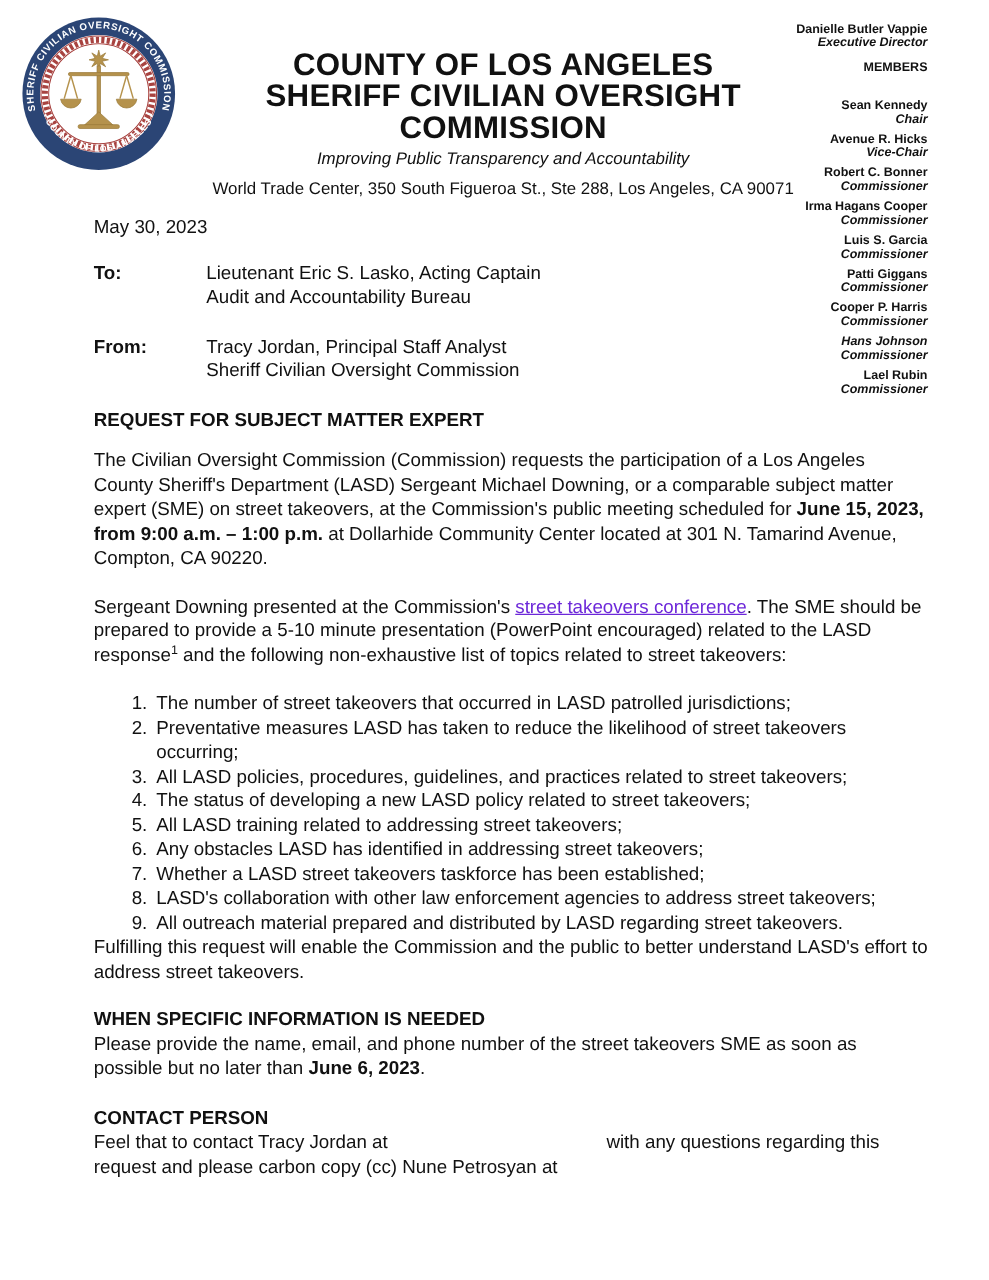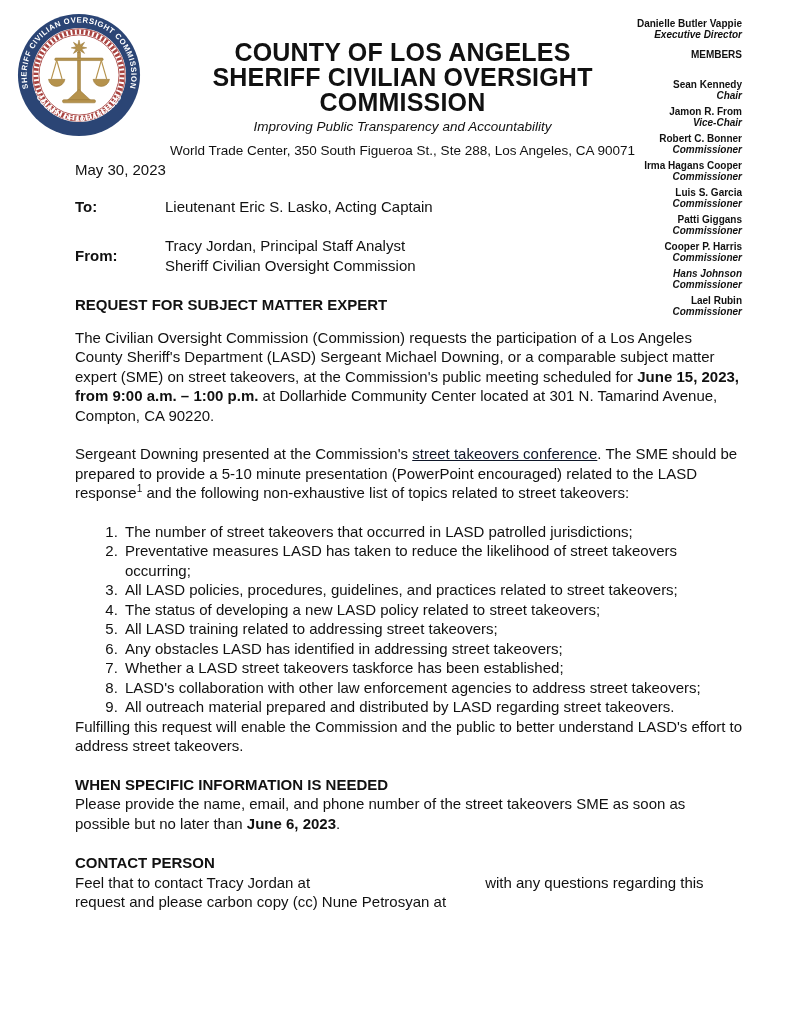--- a/index.html
+++ b/index.html
@@ -44,42 +44,42 @@
     font-weight: bold;
     line-height: 11px;
   }
   .off-block { margin-bottom: 5px; }
   .off-title { font-style: italic; }
   .off-name.italic-name { font-style: italic; }
   .members-label { margin: 9px 0 19px; }
 
   
   .letter {
-    margin: 2px 48px 0 75px;
+    margin: 14px 48px 0 75px;
     width: 668px;
     font-size: 15px;
     line-height: 19.5px;
   }
   .date { margin-bottom: 17px; }
   .addr-row { display: flex; }
   .addr-label { width: 90px; font-weight: bold; flex: 0 0 90px; }
   .addr-lines div { line-height: 19.5px; }
   .to-block { margin-bottom: 20px; }
-  .from-block { margin-bottom: 4px; align-items: center; }
+  .from-block { margin-bottom: 4px; }
 
   .doc-heading { font-weight: bold; }
   .subject-heading { margin-top: 20px; margin-bottom: 13px; }
   .reason-heading { margin-top: 13px; }
   .when-heading { margin-top: 19px; }
   .contact-heading { margin-top: 20px; }
 
   .para { margin-bottom: 19px; }
   .para-tight { margin-bottom: 0; }
   .bold { font-weight: bold; }
-  .doc-link { color: #0f172a; text-decoration: underline; cursor: pointer; }
+  .doc-link { color: #6d28d9; text-decoration: underline; cursor: pointer; }
   sup { font-size: 10px; line-height: 0; }
 
   ol.topics {
     margin: 0 0 0 0;
     padding-left: 47px;
   }
   ol.topics li { padding-left: 3px; }
 
   .redact-gap { display: inline-block; width: 175px; }
 </style>
@@ -134,21 +134,21 @@
       <div class="off-name">Danielle Butler Vappie</div>
       <div class="off-title">Executive Director</div>
     </div>
     <div class="members-label">MEMBERS</div>
 
     <div class="off-block">
       <div class="off-name">Sean Kennedy</div>
       <div class="off-title">Chair</div>
     </div>
     <div class="off-block">
-      <div class="off-name">Jamon R. From</div>
+      <div class="off-name">Avenue R. Hicks</div>
       <div class="off-title">Vice-Chair</div>
     </div>
     <div class="off-block">
       <div class="off-name">Robert C. Bonner</div>
       <div class="off-title">Commissioner</div>
     </div>
     <div class="off-block">
       <div class="off-name">Irma Hagans Cooper</div>
       <div class="off-title">Commissioner</div>
     </div>
@@ -174,20 +174,21 @@
     </div>
   </div>
 
   <div class="letter">
     <div class="date">May 30, 2023</div>
 
     <div class="addr-row to-block">
       <div class="addr-label">To:</div>
       <div class="addr-lines">
         <div>Lieutenant Eric S. Lasko, Acting Captain</div>
+        <div>Audit and Accountability Bureau</div>
       </div>
     </div>
 
     <div class="addr-row from-block">
       <div class="addr-label">From:</div>
       <div class="addr-lines">
         <div>Tracy Jordan, Principal Staff Analyst</div>
         <div>Sheriff Civilian Oversight Commission</div>
       </div>
     </div>

